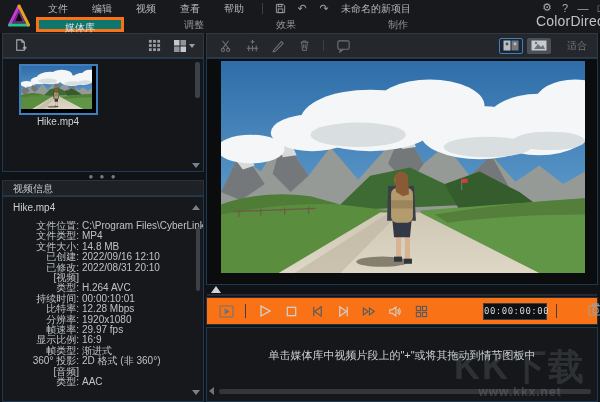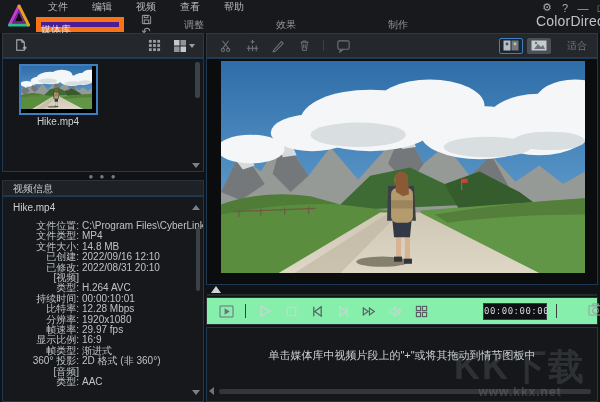--- a/index.html
+++ b/index.html
@@ -2,30 +2,30 @@
 <html><head>
 <meta charset="utf-8">
 <style>
   html,body{margin:0;padding:0;background:#000;}
   .app{position:relative;width:600px;height:402px;background:#101316;overflow:hidden;
        font-family:"Liberation Sans","DejaVu Sans",sans-serif;color:#c6cacd;
        -webkit-font-smoothing:antialiased;}
   
   .topbar{position:absolute;top:0;left:0;right:0;height:33px;background:#17191c;}
   .logo{position:absolute;top:3px;left:6px;width:26px;height:27px;}
-  .menurow{position:absolute;top:0;left:36px;height:17px;display:flex;align-items:center;font-size:10px;color:#b3b7bb;flex-direction:column;}
+  .menurow{position:absolute;top:0;left:36px;height:17px;display:flex;align-items:center;font-size:10px;color:#b3b7bb;}
   .menu-item{padding:0 12px;cursor:default;}
   .vdiv{width:1px;height:11px;background:#3a3f44;margin:0 6px;}
   .tinyicon{display:inline-flex;align-items:center;justify-content:center;width:16px;height:14px;margin:0 3px;color:#9ba0a5;font-size:11px;}
   .projname{margin-left:6px;color:#b3b7bb;}
   .wincontrols{position:absolute;top:1px;right:-10px;display:flex;align-items:center;font-size:11px;color:#a7abb0;}
   .wincontrols span{width:18px;text-align:center;}
   .tabrow{position:absolute;top:17px;left:36px;right:0;height:16px;font-size:10px;}
   .tab{position:absolute;top:0;height:15px;line-height:15px;color:#8e9398;}
-  .tab.sel{left:0;width:88px;color:#dfe2e5;border:5px solid #f97316;background:#4c1d95;box-sizing:border-box;}
+  .tab.sel{left:0;width:88px;text-align:center;color:#dfe2e5;border:3px solid #f97316;background:#0f766e;box-sizing:border-box;}
   .tab.t1{left:128px;width:60px;text-align:center;}
   .tab.t2{left:220px;width:60px;text-align:center;}
   .tab.t3{left:312px;width:60px;text-align:right;}
   .wordmark{position:absolute;top:13px;left:536px;font-size:14px;color:#bfc3c6;white-space:nowrap;letter-spacing:.2px;}
   
   .lib{position:absolute;top:33px;left:2px;width:202px;bottom:0;}
   .lib-toolbar{position:absolute;top:0;left:0;right:0;height:25px;background:#24282c;border:1px solid #31383f;box-sizing:border-box;display:flex;align-items:center;}
   .media-area{position:absolute;top:25px;left:0;right:0;height:114px;background:#141619;border:1px solid #1e3954;box-sizing:border-box;}
   .thumbcard{position:absolute;left:16px;top:5px;width:75px;height:47px;border:2px solid #3f7fc1;background:#000;}
   .thumbname{position:absolute;left:10px;top:57px;width:90px;text-align:center;font-size:10px;color:#cdd1d4;}
@@ -49,21 +49,21 @@
   .ticon{display:inline-flex;align-items:center;justify-content:center;width:22px;height:18px;margin:0 2px;}
   .viewbtn{width:24px;height:16px;display:inline-flex;align-items:center;justify-content:center;border:1px solid transparent;margin:0 2px;box-sizing:border-box;background:#2e3338;border-radius:2px;}
   .viewbtn.sel{border-color:#3f7fc1;background:#1b2630;}
   .viewbtn.lt{background:#4a5056;}
   .fitlabel{font-size:10px;color:#6e7479;margin:0 10px 0 14px;}
   .viewer{position:absolute;top:25px;left:0;right:0;height:227px;background:#0b0c0e;border:1px solid #1e3954;box-sizing:border-box;}
   .video{position:absolute;left:14px;top:2px;width:364px;height:212px;}
   .seekrow{position:absolute;top:252px;left:0;right:0;height:12px;}
   .playhead{position:absolute;left:5px;top:1px;width:0;height:0;border-left:5px solid transparent;border-right:5px solid transparent;border-bottom:7px solid #cfd3d6;}
   .seektrack{position:absolute;left:1px;right:1px;top:9px;height:2px;background:#26292d;}
-  .controls{position:absolute;top:264px;left:0;right:0;height:28px;background:#86efac;border:1px solid #2a3publishing;border:1px solid #2a3138;box-sizing:border-box;display:flex;align-items:center;}
+  .controls{position:absolute;top:264px;left:0;right:0;height:28px;background:#f97316;border:1px solid #2a3publishing;border:1px solid #2a3138;box-sizing:border-box;display:flex;align-items:center;}
   .timecode{position:absolute;right:50px;top:5px;width:62px;height:15px;background:#0e1013;border:1px solid #3b4147;color:#d2d5d8;font-family:"DejaVu Sans Mono",monospace;font-size:9px;text-align:center;line-height:15px;letter-spacing:.5px;}
   .controls .cdiv{width:1px;height:14px;background:#3a3f44;margin:0 6px;}
   .rightdiv{position:absolute;right:40px;top:6px;width:1px;height:14px;background:#3a3f44;}
   .cutticon{position:absolute;right:-6px;top:5px;}
   
   .storyboard{position:absolute;top:294px;left:0;right:0;bottom:0;background:#15171a;border:1px solid #1e3954;box-sizing:border-box;}
   .hint{position:absolute;top:20px;left:0;right:0;text-align:center;font-size:11px;color:#ced2d5;}
   .hscroll{position:absolute;left:12px;right:6px;bottom:7px;height:5px;background:#33373c;border-radius:3px;}
   .larr{position:absolute;left:2px;bottom:6px;width:0;height:0;border-top:4px solid transparent;border-bottom:4px solid transparent;border-right:5px solid #6e7479;}
   

